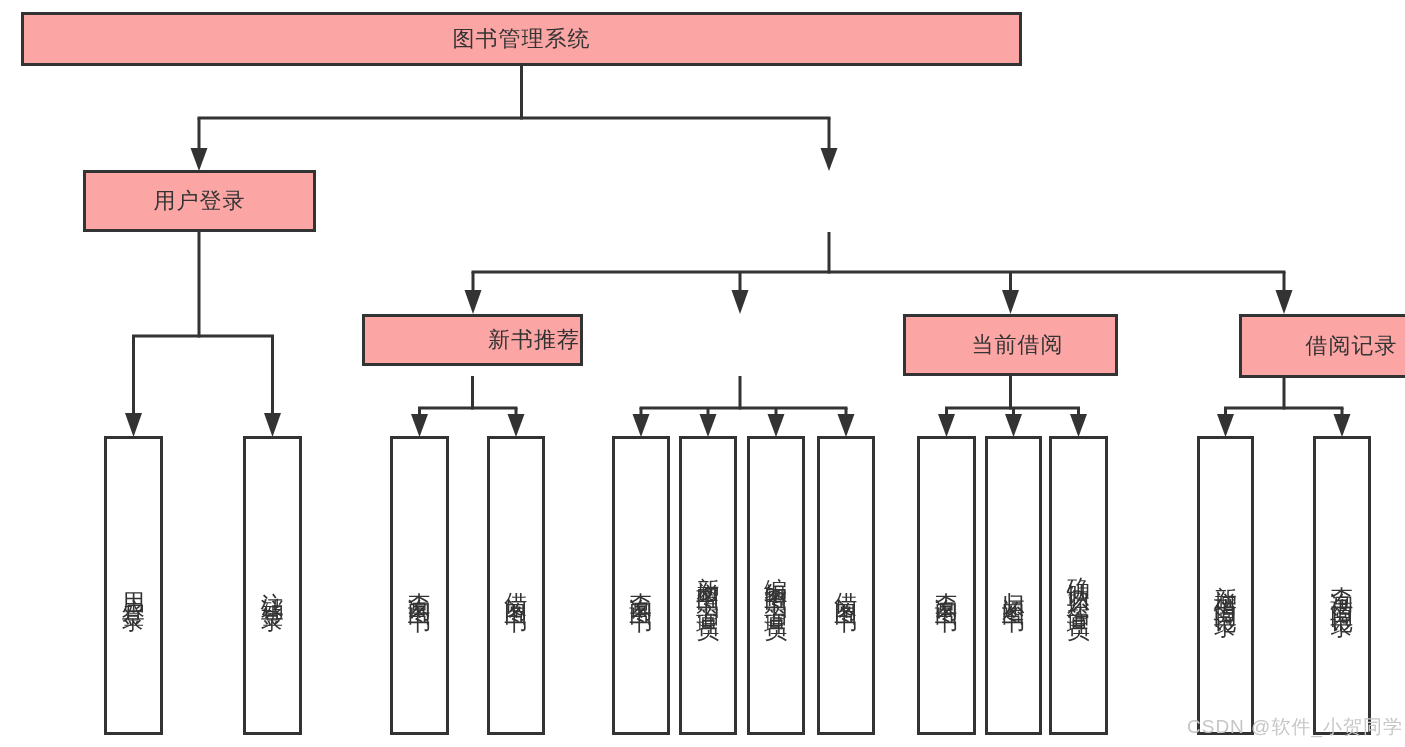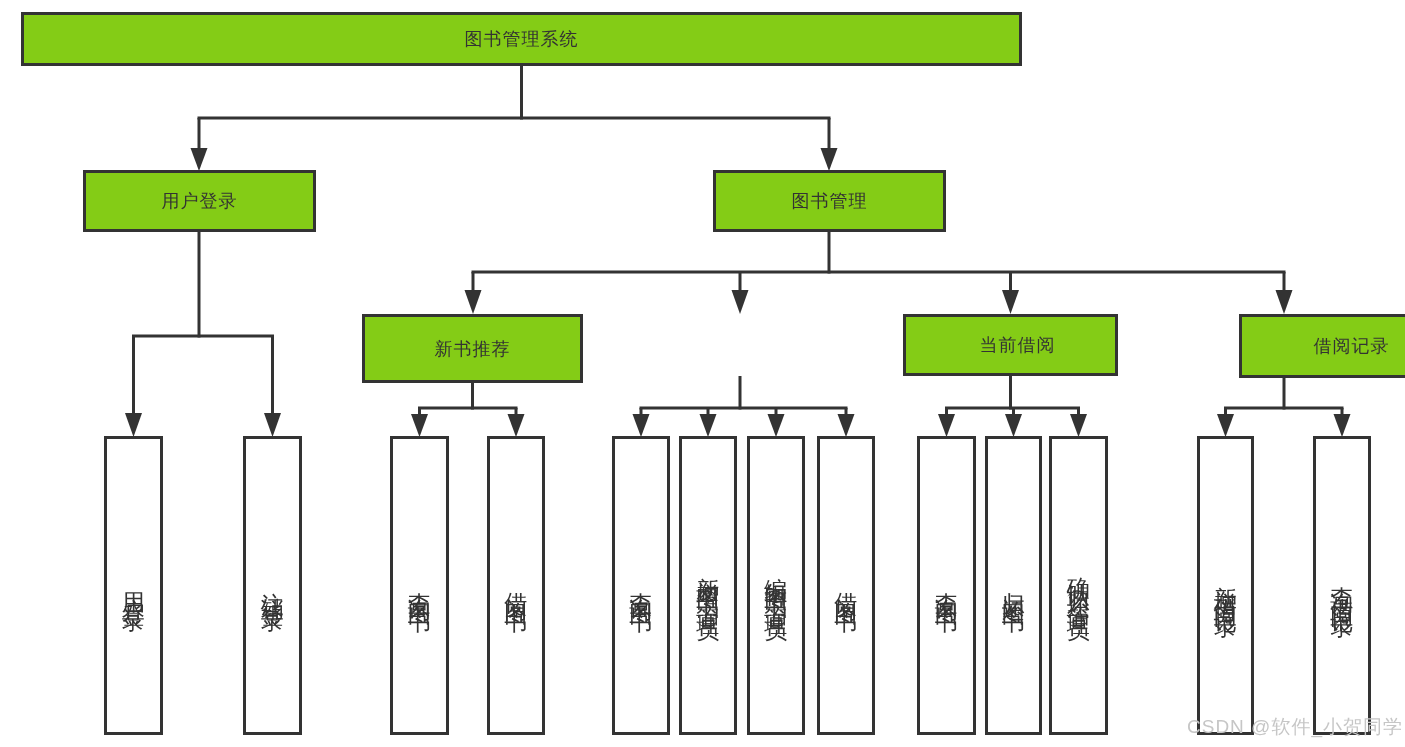--- a/index.html
+++ b/index.html
@@ -16,26 +16,26 @@
 
   svg.connectors {
     position: absolute;
     left: 0; top: 0;
     width: 1405px; height: 747px;
     z-index: 1;
   }
 
   .hbox {
     position: absolute;
-    background: #84cc16;
+    background: #fca5a5;
     border: 3px solid #333333;
     display: flex;
     align-items: center;
     justify-content: center;
-    font-size: 18px;
+    font-size: 22px;
     color: #333333;
     letter-spacing: 1px;
     z-index: 2;
     white-space: nowrap;
   }
 
   .leaf {
     position: absolute;
     background: #ffffff;
     border: 3px solid #333333;
@@ -133,25 +133,22 @@
     <polygon points="1333.5,414 1350.5,414 1342,437" stroke="none"></polygon>
   </svg>
 
   <div class="hbox" style="left:21px; top:12px; width:1001px; height:54px;">
     <span>图书管理系统</span>
   </div>
 
   <div class="hbox" style="left:83px; top:170px; width:233px; height:62px;">
     <span>用户登录</span>
   </div>
-  <div class="hbox" style="left:713px; top:170px; width:233px; height:62px;">
-    <span>图书管理</span>
-  </div>
-
-  <div class="hbox" style="left:362px; top:314px; width:221px; height:69px;">
+
+  <div class="hbox" style="left:362px; top:314px; width:221px; height:52px;justify-content:flex-end;">
     <span>新书推荐</span>
   </div>
   <div class="hbox" style="left:903px; top:314px; width:215px; height:62px;padding-left:14px;">
     <span>当前借阅</span>
   </div>
   <div class="hbox" style="left:1239px; top:314px; width:225px; height:64px;">
     <span>借阅记录</span>
   </div>
 
   <div class="leaf" style="left:104px; top:436px; width:59px; height:299px;">

